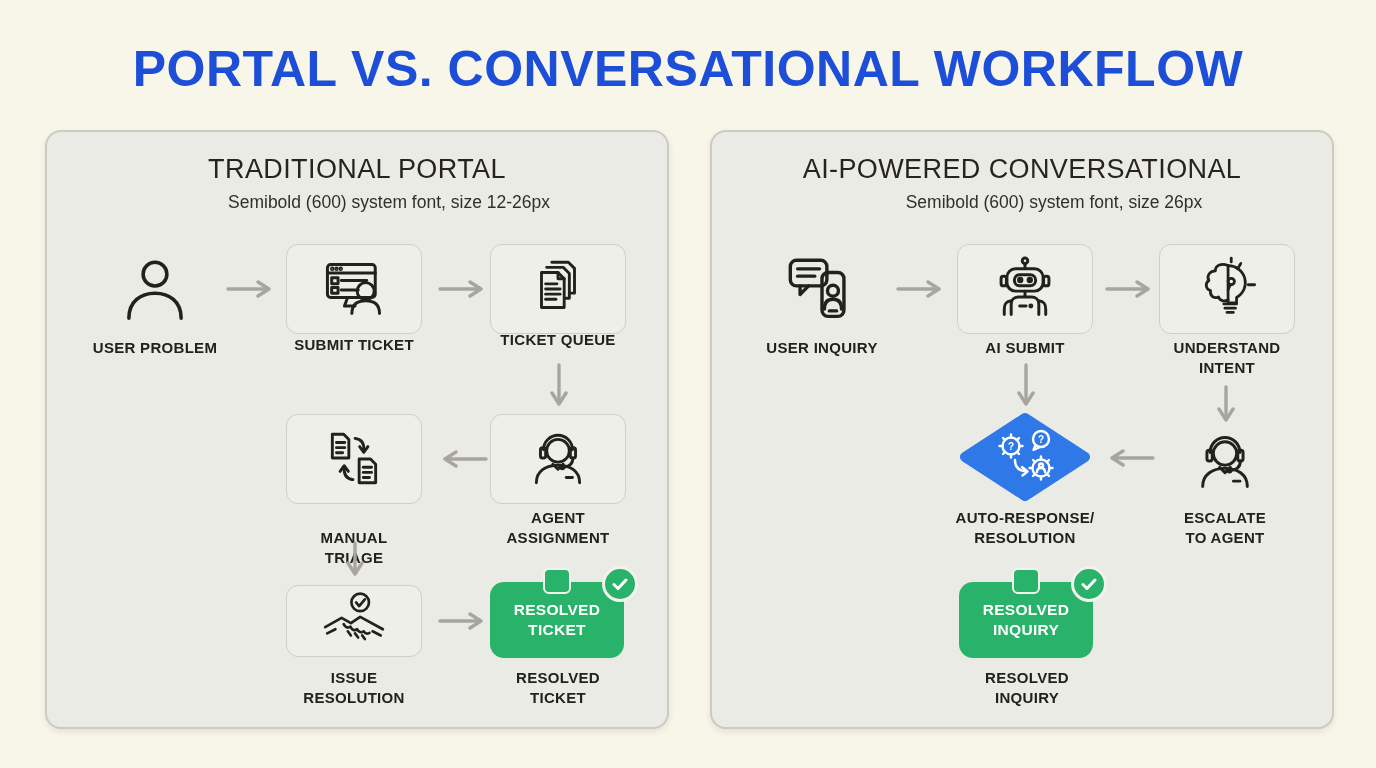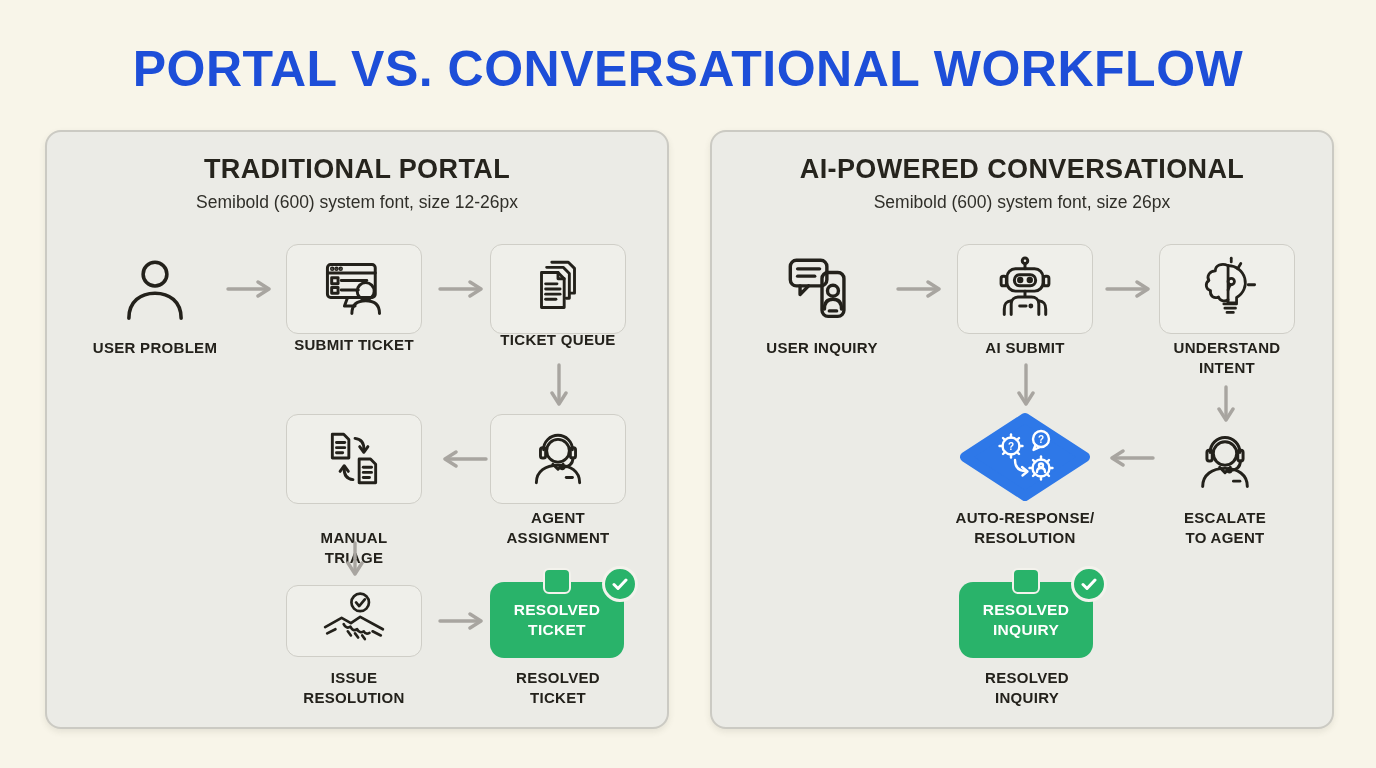--- a/index.html
+++ b/index.html
@@ -14,25 +14,25 @@
   }
   .panel{
     position:absolute;top:130px;width:620px;height:595px;
     background:#ebebe6;border:2px solid #cbcac3;border-radius:16px;
     box-shadow:0 3px 6px rgba(70,65,50,.10);
   }
   #panel-left{left:45px}
   #panel-right{left:710px}
   .panel-heading{
     position:absolute;top:22px;left:0;width:100%;text-align:center;
-    font-size:27px;font-weight:700;letter-spacing:.4px;color:#26241d;
+    font-size:27px;font-weight:400;letter-spacing:.4px;color:#26241d;
   }
   .panel-sub{
     position:absolute;top:60px;left:0;width:100%;text-align:center;
-    font-size:17.5px;font-weight:400;color:#302f29;
+    font-size:17.5px;font-weight:400;color:#302f29;padding-left:32px;
   }
   .node-box{
     position:absolute;width:136px;height:90px;box-sizing:border-box;
     background:#efefea;border:1.5px solid #cfcec7;border-radius:12px;
     display:flex;align-items:center;justify-content:center;
   }
   .node-box.short{height:72px;}
   .icon-free{position:absolute;display:flex;align-items:center;justify-content:center;}
   .node-label{
     position:absolute;font-size:15px;font-weight:700;letter-spacing:.3px;

